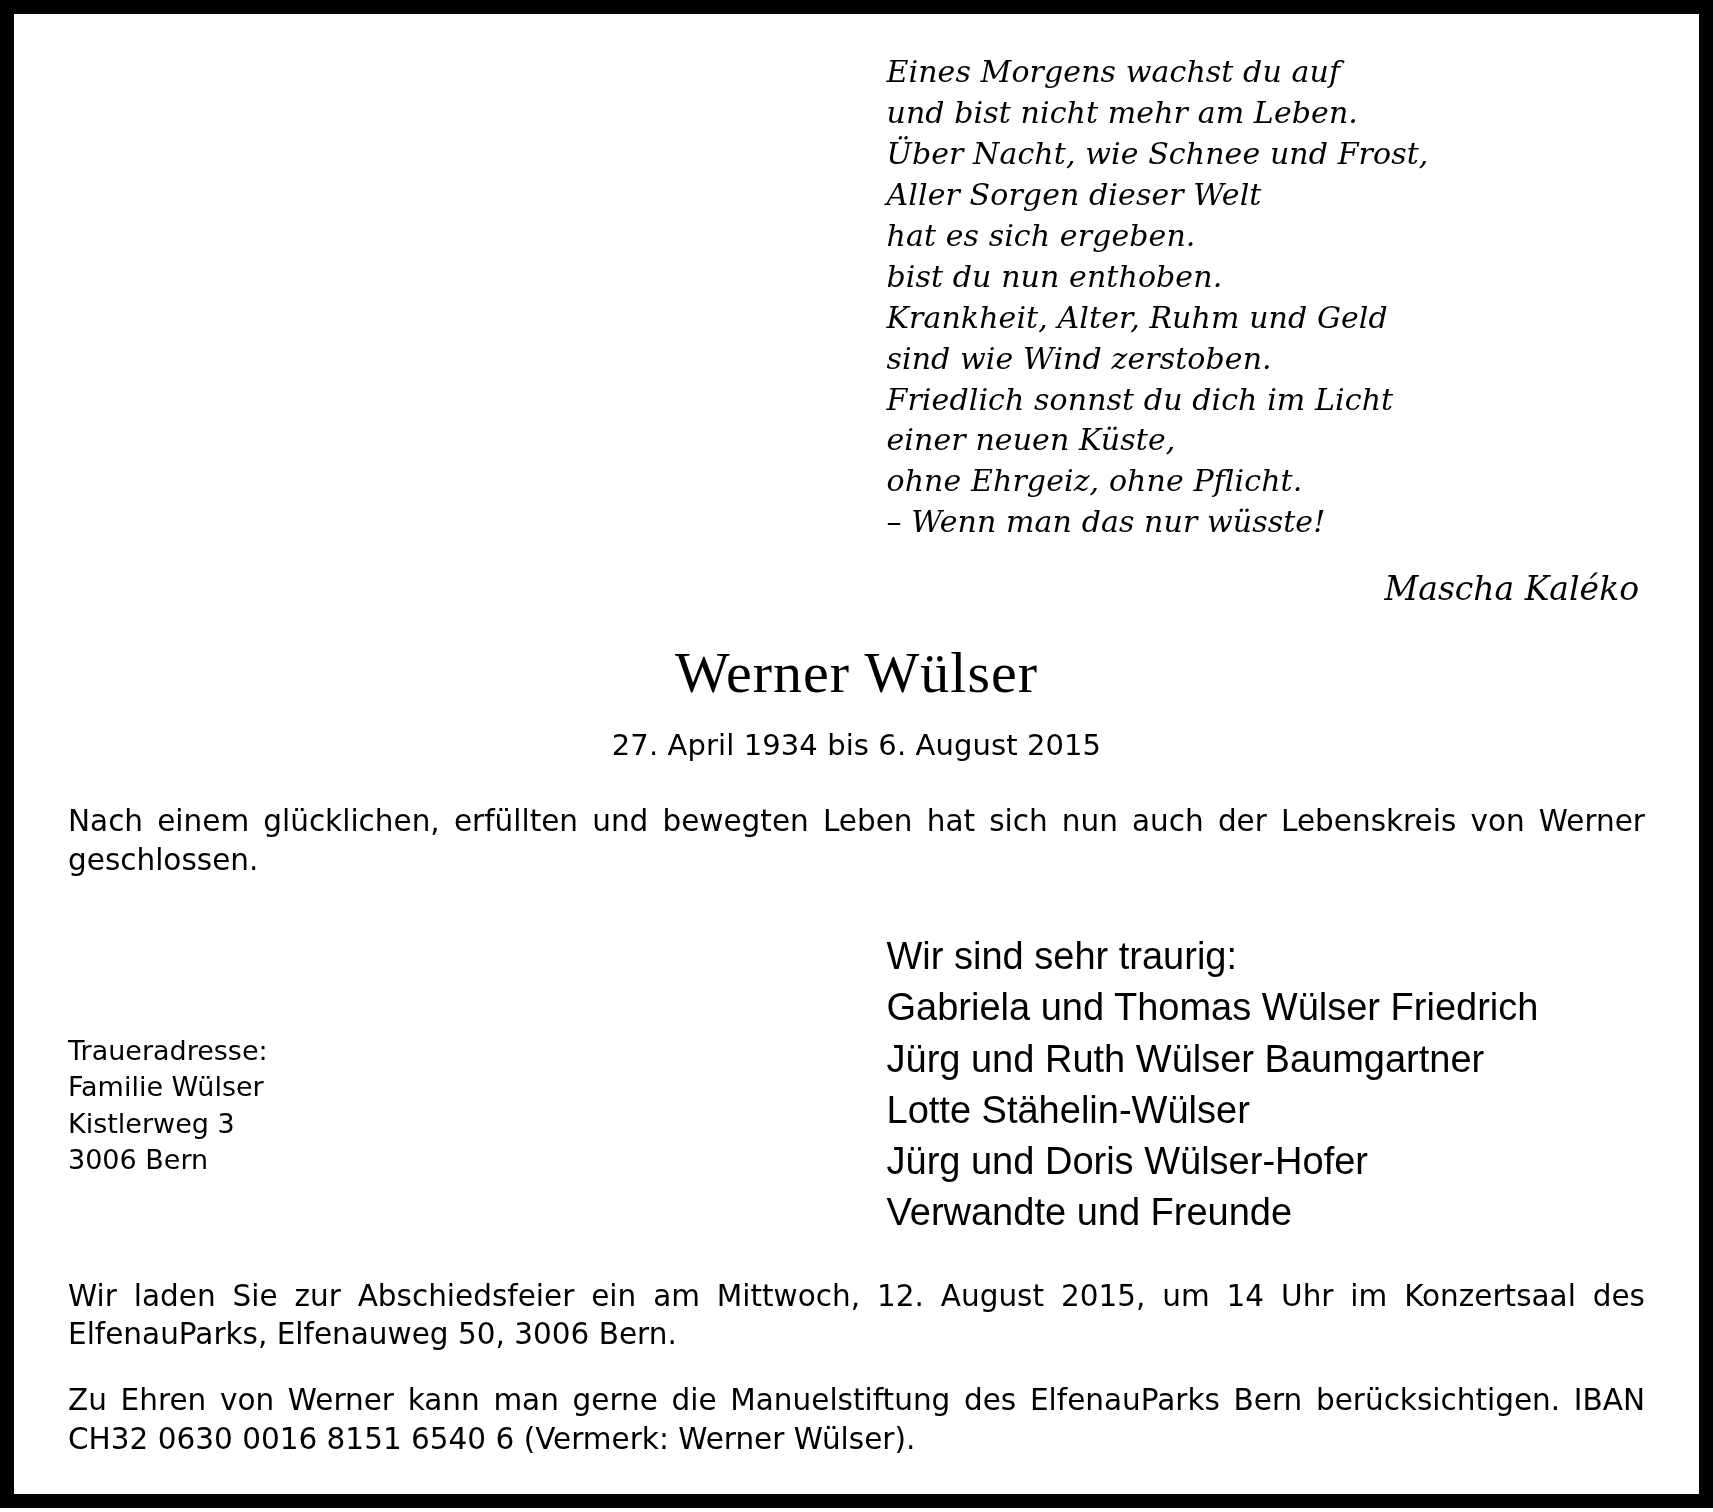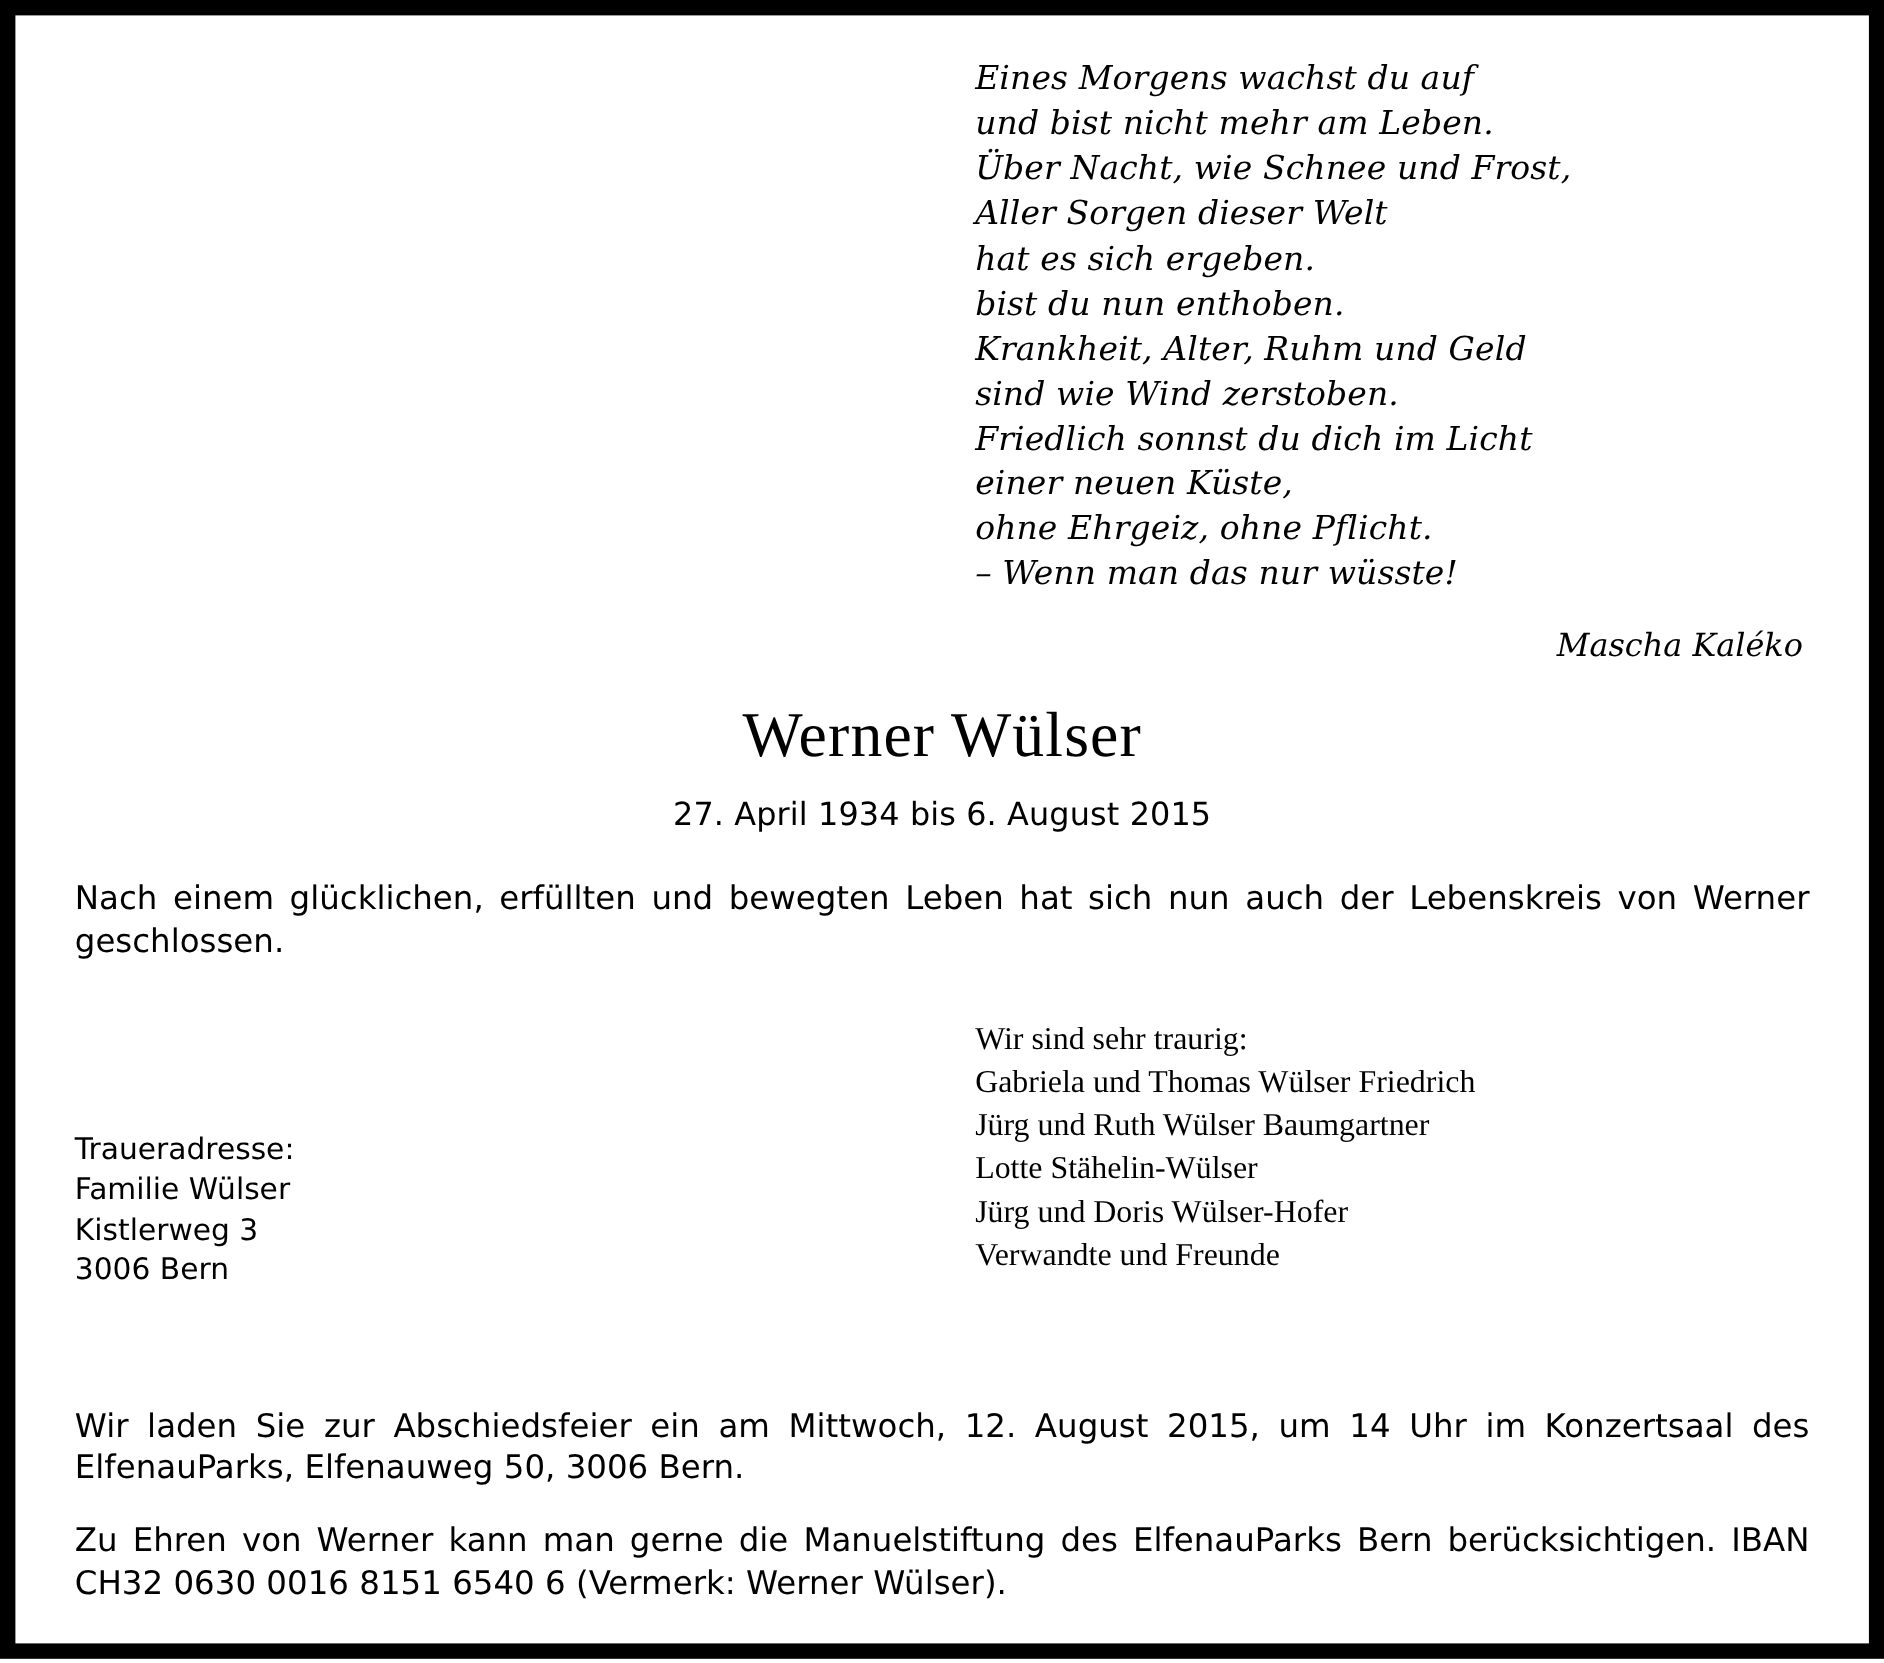--- a/index.html
+++ b/index.html
@@ -38,21 +38,21 @@
     line-height: 1.365;
     letter-spacing: 0.1px;
     text-align: left;
   }
   .poem-line {
     white-space: pre;
   }
   .poem-author {
     font-family: "DejaVu Serif", serif;
     font-style: italic;
-    font-size: 29px;
+    font-size: 33px;
     text-align: right;
     margin-top: 26px;
     padding-right: 6px;
   }
 
   
   .name-block {
     text-align: center;
     margin-top: 36px;
   }
@@ -86,22 +86,22 @@
   .columns {
     position: relative;
     margin-top: 52px;
     min-height: 250px;
   }
   .col-right {
     position: absolute;
     left: 50%;
     top: 0;
     padding-left: 30px;
-    font-family: Liberation Serif, serif;
-    font-size: 29px;
+    font-family: Liberation Sans, sans-serif;
+    font-size: 38px;
     line-height: 1.35;
   }
   .col-left {
     position: absolute;
     left: 0;
     top: 102px;
     font-family: "DejaVu Sans", sans-serif;
     font-size: 27px;
     line-height: 1.35;
   }

